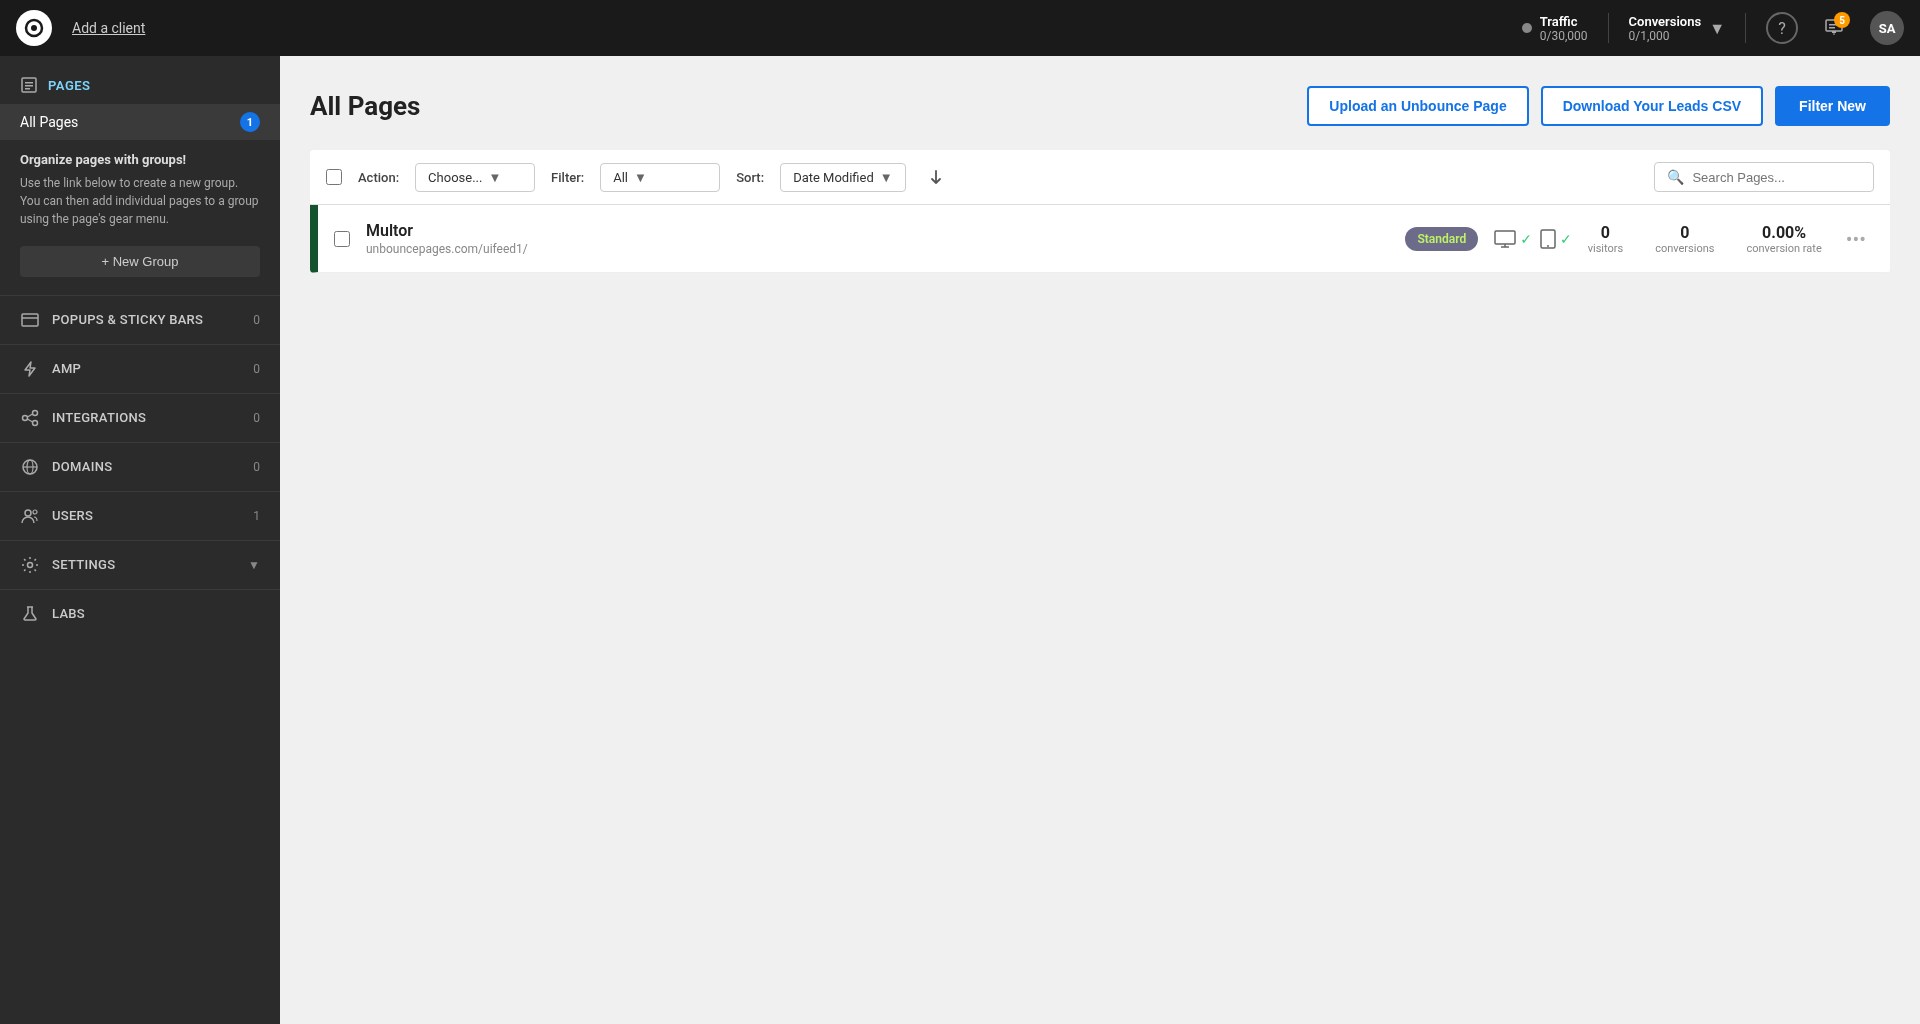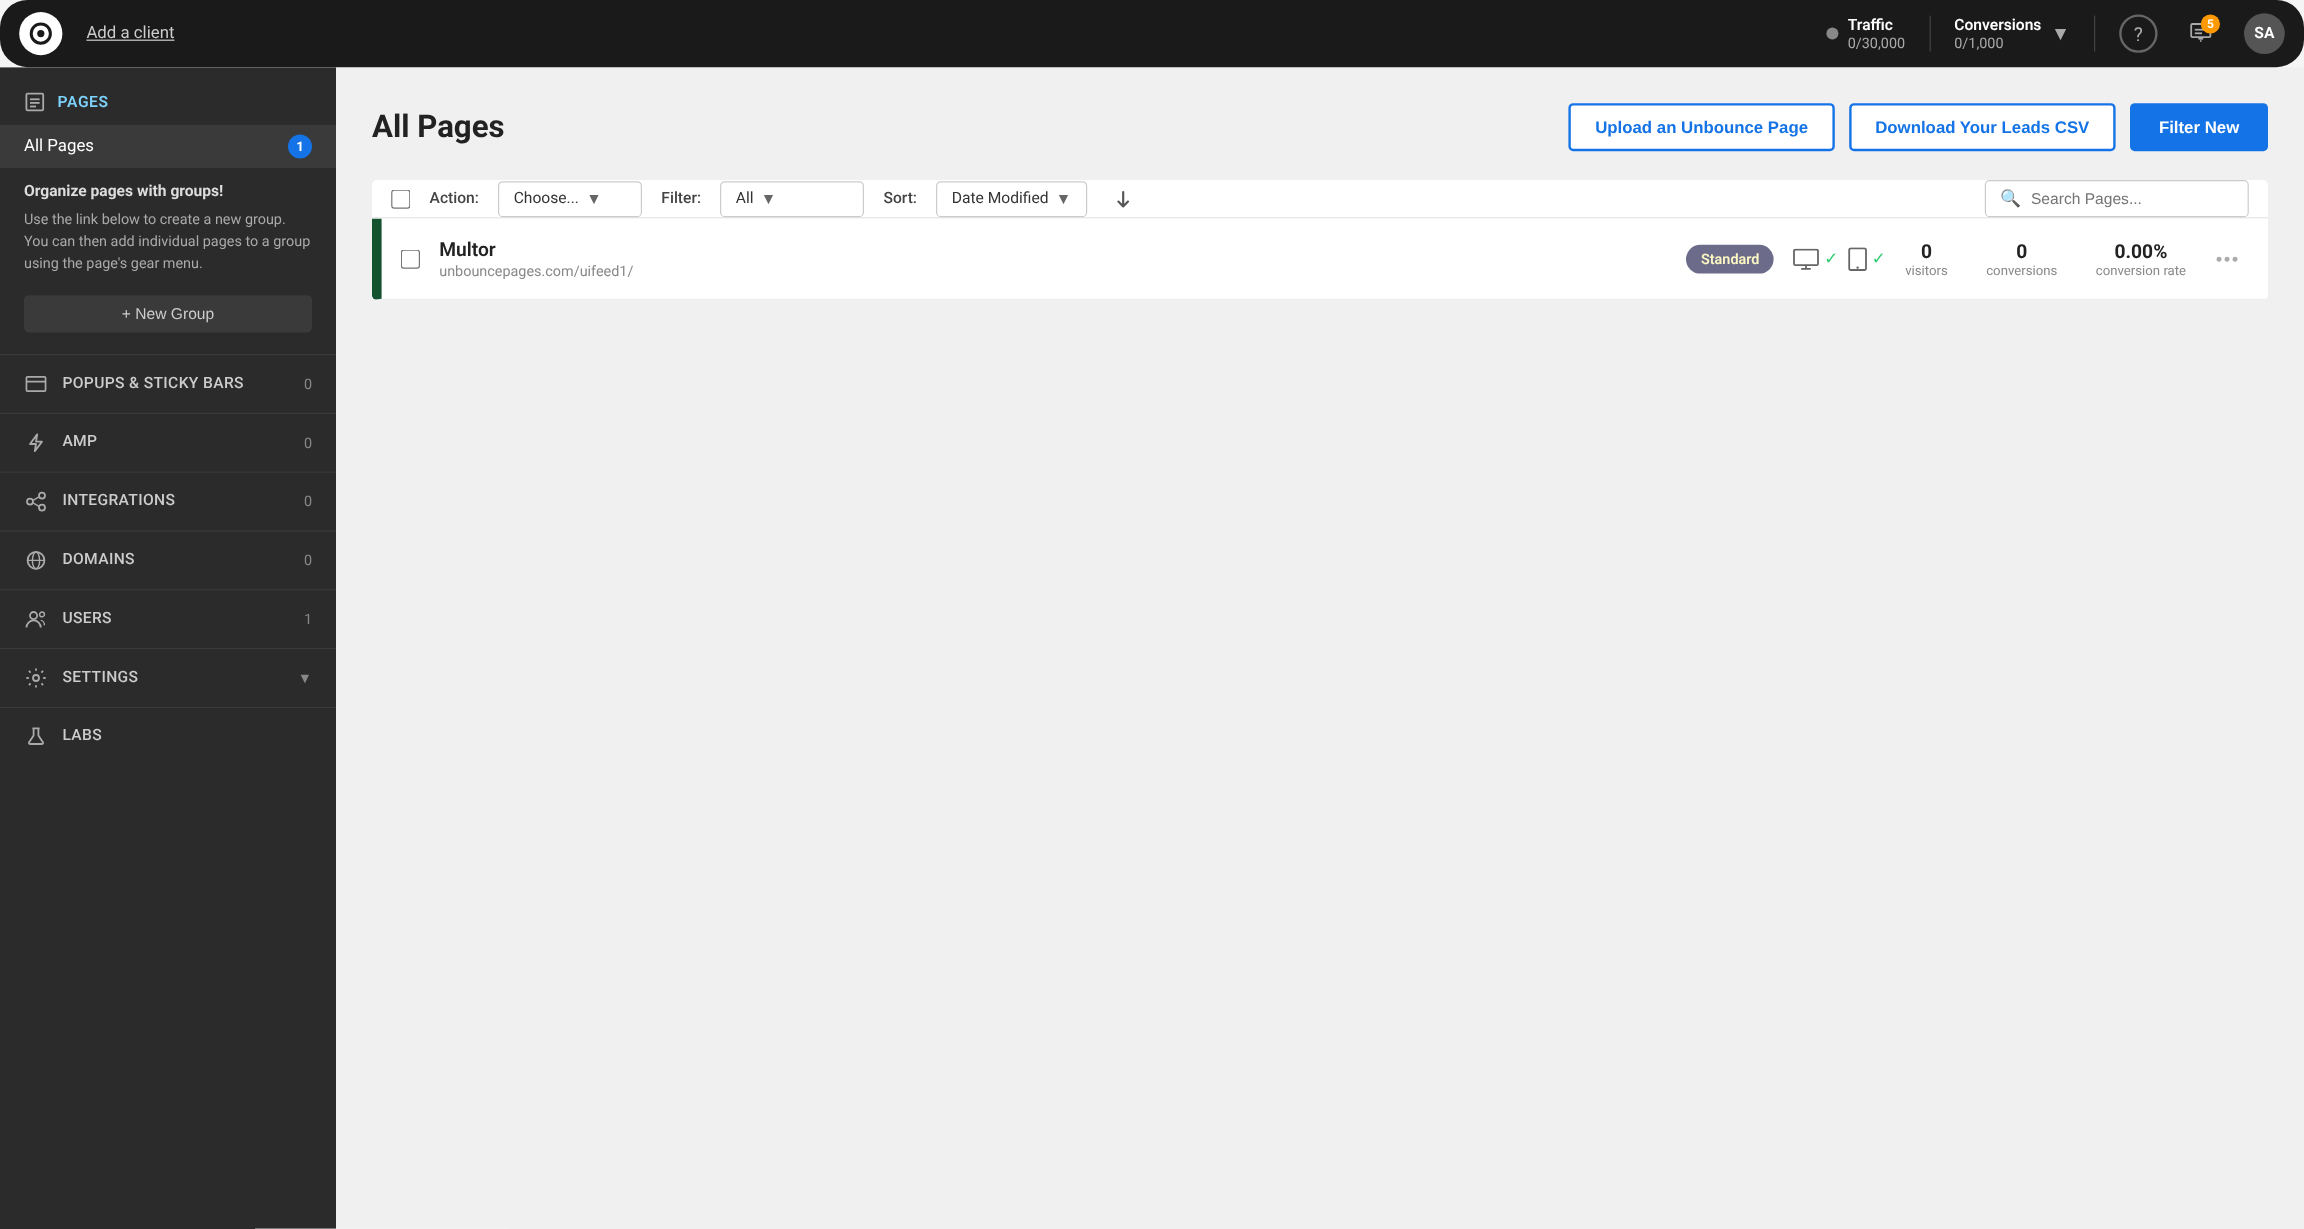--- a/index.html
+++ b/index.html
@@ -8,21 +8,20 @@
     
     .top-nav {
       background: #1a1a1a;
       height: 56px;
       display: flex;
       align-items: center;
       padding: 0 16px;
       gap: 20px;
       flex-shrink: 0;
       z-index: 100;
-      border-radius: 23px;
     }
     .logo-icon {
       width: 36px; height: 36px;
       background: #fff;
       border-radius: 50%;
       display: flex; align-items: center; justify-content: center;
       font-weight: 900; font-size: 18px; color: #1a1a1a;
       flex-shrink: 0;
     }
     .add-client-link {
@@ -234,21 +233,21 @@
       font-weight: 700;
       cursor: pointer;
     }
 
     
     .toolbar {
       display: flex;
       align-items: center;
       gap: 16px;
       background: #fff;
-      padding: 0 16px;
+      padding: 12px 16px;
       border-radius: 4px 4px 0 0;
       border-bottom: 1px solid #ddd;
     }
     .toolbar-checkbox {
       width: 16px; height: 16px;
       cursor: pointer;
     }
     .toolbar-label {
       font-size: 13px;
       color: #444;
@@ -323,21 +322,21 @@
       font-weight: 600;
       color: #222;
       margin-bottom: 2px;
     }
     .page-url {
       font-size: 12px;
       color: #888;
     }
     .page-type-badge {
       background: #6c6c8a;
-      color: #fef9c3;
+      color: #bef264;
       font-size: 12px;
       font-weight: 600;
       padding: 5px 12px;
       border-radius: 20px;
     }
     .page-devices {
       display: flex;
       gap: 8px;
       align-items: center;
     }

